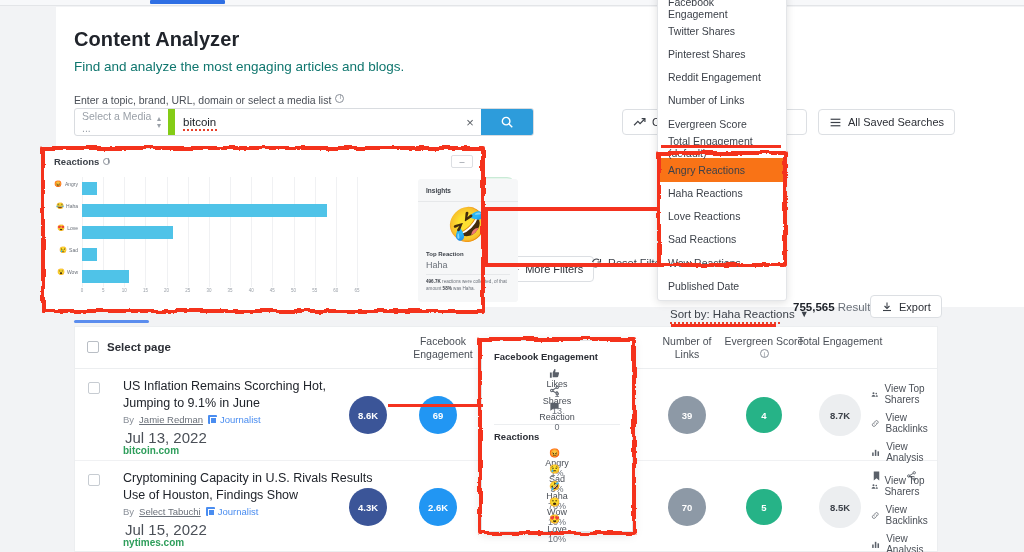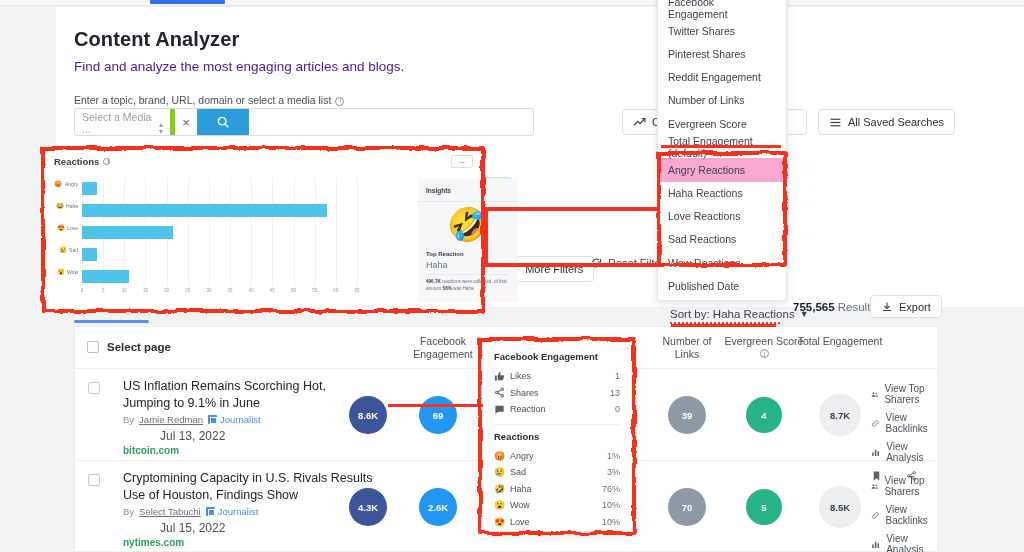--- a/index.html
+++ b/index.html
@@ -13,28 +13,28 @@
   .page { position:absolute; inset:0; }
 
   
   .tabstrip { position:absolute; top:0; left:0; width:1024px; height:6px; background:#f7f8fa; border-bottom:1px solid #e3e5e8; }
   .tabstrip .active-underline { position:absolute; left:150px; top:0px; width:75px; height:4px; background:#2f6fe4; border-radius:1px; }
 
   
   .content-card { position:absolute; left:56px; top:7px; width:968px; height:300px; background:#fff; }
 
   .title { position:absolute; left:74px; top:28px; font-size:20px; font-weight:bold; color:#20242b; letter-spacing:.1px; }
-  .subtitle { position:absolute; left:74px; top:59px; font-size:13.5px; color:#4c1d95; }
-  .fieldlabel { position:absolute; left:74px; top:94px; font-size:10.5px; color:#4a4f57; display:flex; align-items:flex-end; gap:4px;}
+  .subtitle { position:absolute; left:74px; top:59px; font-size:13.5px; color:#0f766e; }
+  .fieldlabel { position:absolute; left:74px; top:94px; font-size:10.5px; color:#4a4f57; display:flex; align-items:flex-start; gap:4px;}
   .info-circle { display:inline-block; width:9px; height:9px; border:1px solid #8a9099; border-radius:50%; position:relative; }
   .info-circle::after { content:"i"; position:absolute; left:3px; top:-2px; font-size:7px; color:#8a9099; font-style:normal;}
 
   
   .searchbar { position:absolute; left:74px; top:108px; width:460px; height:28px; display:flex; border:1px solid #d9dce0; border-radius:3px; background:#fff; overflow:hidden; }
-  .media-select { width:100px; display:flex; align-items:flex-end; justify-content:space-between; padding:0 7px; font-size:10.5px; color:#9aa0a8; border-right:5px solid #84cc16; }
+  .media-select { width:100px; display:flex; align-items:center; justify-content:space-between; padding:0 7px; font-size:10.5px; color:#9aa0a8; border-right:7px solid #84cc16; }
   .updown { font-size:8px; color:#9aa0a8; line-height:7px; text-align:center;}
   .search-input-wrap { flex:1; display:flex; align-items:center; padding:0 8px; position:relative;}
   .search-input-wrap .val { font-size:11.5px; color:#20242b; }
   .redsquiggle { position:absolute; left:8px; bottom:4px; width:36px; height:2px;
     background:repeating-linear-gradient(90deg,#e8402a 0 2px, transparent 2px 4px); }
   .clear-x { width:22px; display:flex; align-items:center; justify-content:center; color:#5a5f66; font-size:13px; }
   .search-go { width:52px; background:#2d9cdb; display:flex; align-items:center; justify-content:center; }
   .search-go svg { width:14px; height:14px; }
 
   
@@ -89,43 +89,43 @@
 
   .row { position:absolute; left:0; width:100%; height:92px; border-bottom:1px solid #f0f1f3;}
   .row1 { top:42px; } .row2 { top:134px; }
   .row-cb { position:absolute; left:13px; top:13px; width:12px; height:12px; border:1.5px solid #c7ccd2; border-radius:2px;}
   .art-title { position:absolute; left:48px; top:9px; width:250px; font-size:12.5px; line-height:17px; color:#20242b;}
   .art-by { position:absolute; left:48px; top:45px; font-size:9.5px; color:#8a9099; display:flex; align-items:center; gap:5px;}
   .art-by a { color:#6a7079; text-decoration:underline; }
   .journ { color:#4a8df0; display:flex; align-items:center; gap:3px;}
   .jicon { width:9px; height:9px; background:#4a8df0; border-radius:1px; position:relative;}
   .jicon::after{content:"";position:absolute;left:2px;top:2px;width:5px;height:5px;border:1px solid #fff;}
-  .art-date { position:absolute; left:50px; top:60px; font-size:12px; color:#4a4f57;margin-left:35px;}
+  .art-date { position:absolute; left:50px; top:60px; font-size:15px; color:#4a4f57;}
   .art-dom { position:absolute; left:48px; top:76px; font-size:10px; color:#2e9e5b; font-weight:bold;}
 
   .bub { position:absolute; border-radius:50%; display:flex; align-items:center; justify-content:center; font-size:9.5px; font-weight:bold; color:#fff;}
   .bub-fb { width:38px; height:38px; background:#3b5598; }
   .bub-tw { width:38px; height:38px; background:#2196f3; }
   .bub-links { width:38px; height:38px; background:#8d99a6; }
   .bub-ev { width:36px; height:36px; background:#26b387; }
   .bub-total { width:42px; height:42px; background:#eceef0; color:#3c4149; }
 
   .actions { position:absolute; left:796px; font-size:10px; color:#4a4f57;}
   .act { display:flex; align-items:center; gap:6px; margin-bottom:7px;}
   .act-icons { display:flex; gap:24px; margin-top:2px; color:#5a6069;}
 
   
   .dropdown { position:absolute; left:657px; top:-8px; width:130px; background:#fff; border:1px solid #e3e5e8; border-radius:3px; box-shadow:0 2px 8px rgba(0,0,0,.12); padding:3px 0; z-index:40;}
   .dd-item { height:23.2px; display:flex; align-items:center; padding:0 10px; font-size:10.5px; color:#3c4149; }
-  .dd-item.sel { background:#f9a8d4; }
+  .dd-item.sel { background:#f97316; }
 
   
   .tooltip { position:absolute; left:481px; top:340px; width:152px; height:192px; background:#fff; border:1px solid #e3e5e8; box-shadow:0 2px 10px rgba(0,0,0,.15); z-index:45; padding:10px 12px;}
   .tt-title { font-size:9.5px; font-weight:bold; color:#2c2f36; margin-bottom:6px;}
-  .tt-row { display:flex; align-items:center; font-size:9px; color:#4a4f57; height:16.5px;}
+  .tt-row { display:flex; align-items:center; font-size:9px; color:#4a4f57; height:16.5px;flex-direction:column;}
   .tt-ic { width:16px; display:flex; align-items:center; color:#5a6069; font-size:9px;}
   .tt-lb { flex:1; }
   .tt-vl { color:#6a7079; }
   .tt-div { height:1px; background:#eceef0; margin:6px 0 6px; }
 
   
   .redbox { position:absolute; border:4px solid #f4321f; z-index:60; pointer-events:none; border-radius:2px;
      filter:url(#rough); }
   .redline { position:absolute; background:#f4321f; z-index:60; }
 </style>
@@ -151,20 +151,24 @@
   <div class="subtitle">Find and analyze the most engaging articles and blogs.</div>
   <div class="fieldlabel">
     <span>Enter a topic, brand, URL, domain or select a media list</span>
     <span class="info-circle"></span>
   </div>
 
   <div class="searchbar">
     <div class="media-select">
       <span>Select a Media ...</span>
       <span class="updown">▴<br>▾</span>
+    </div>
+    <div class="search-input-wrap">
+      <span class="val">bitcoin</span>
+      <span class="redsquiggle"></span>
     </div>
     <div class="clear-x">×</div>
     <div class="search-go">
       <svg viewBox="0 0 24 24" fill="none" stroke="#fff" stroke-width="2.4">
           <circle cx="10.5" cy="10.5" r="6.5"></circle>
           <line x1="15.5" y1="15.5" x2="21" y2="21"></line>
         </svg>
     </div>
   </div>
 

